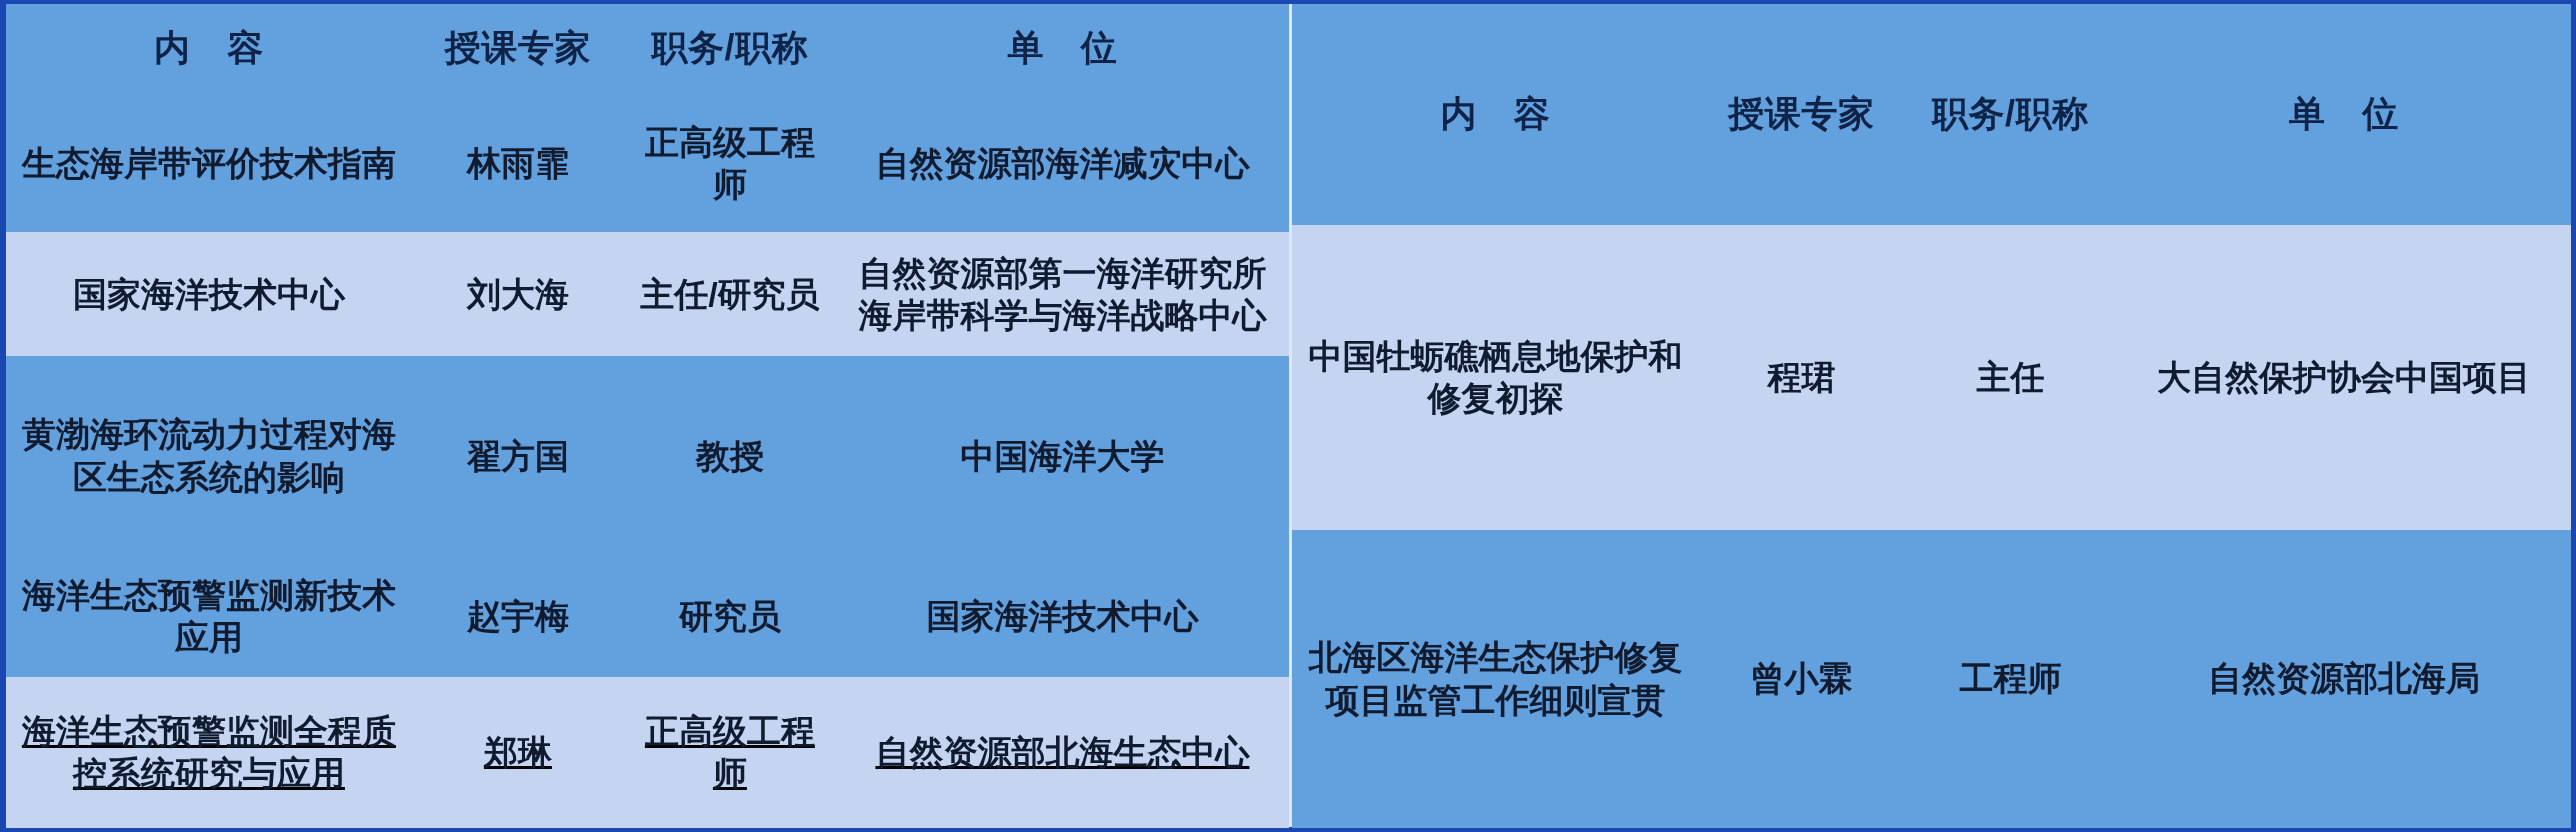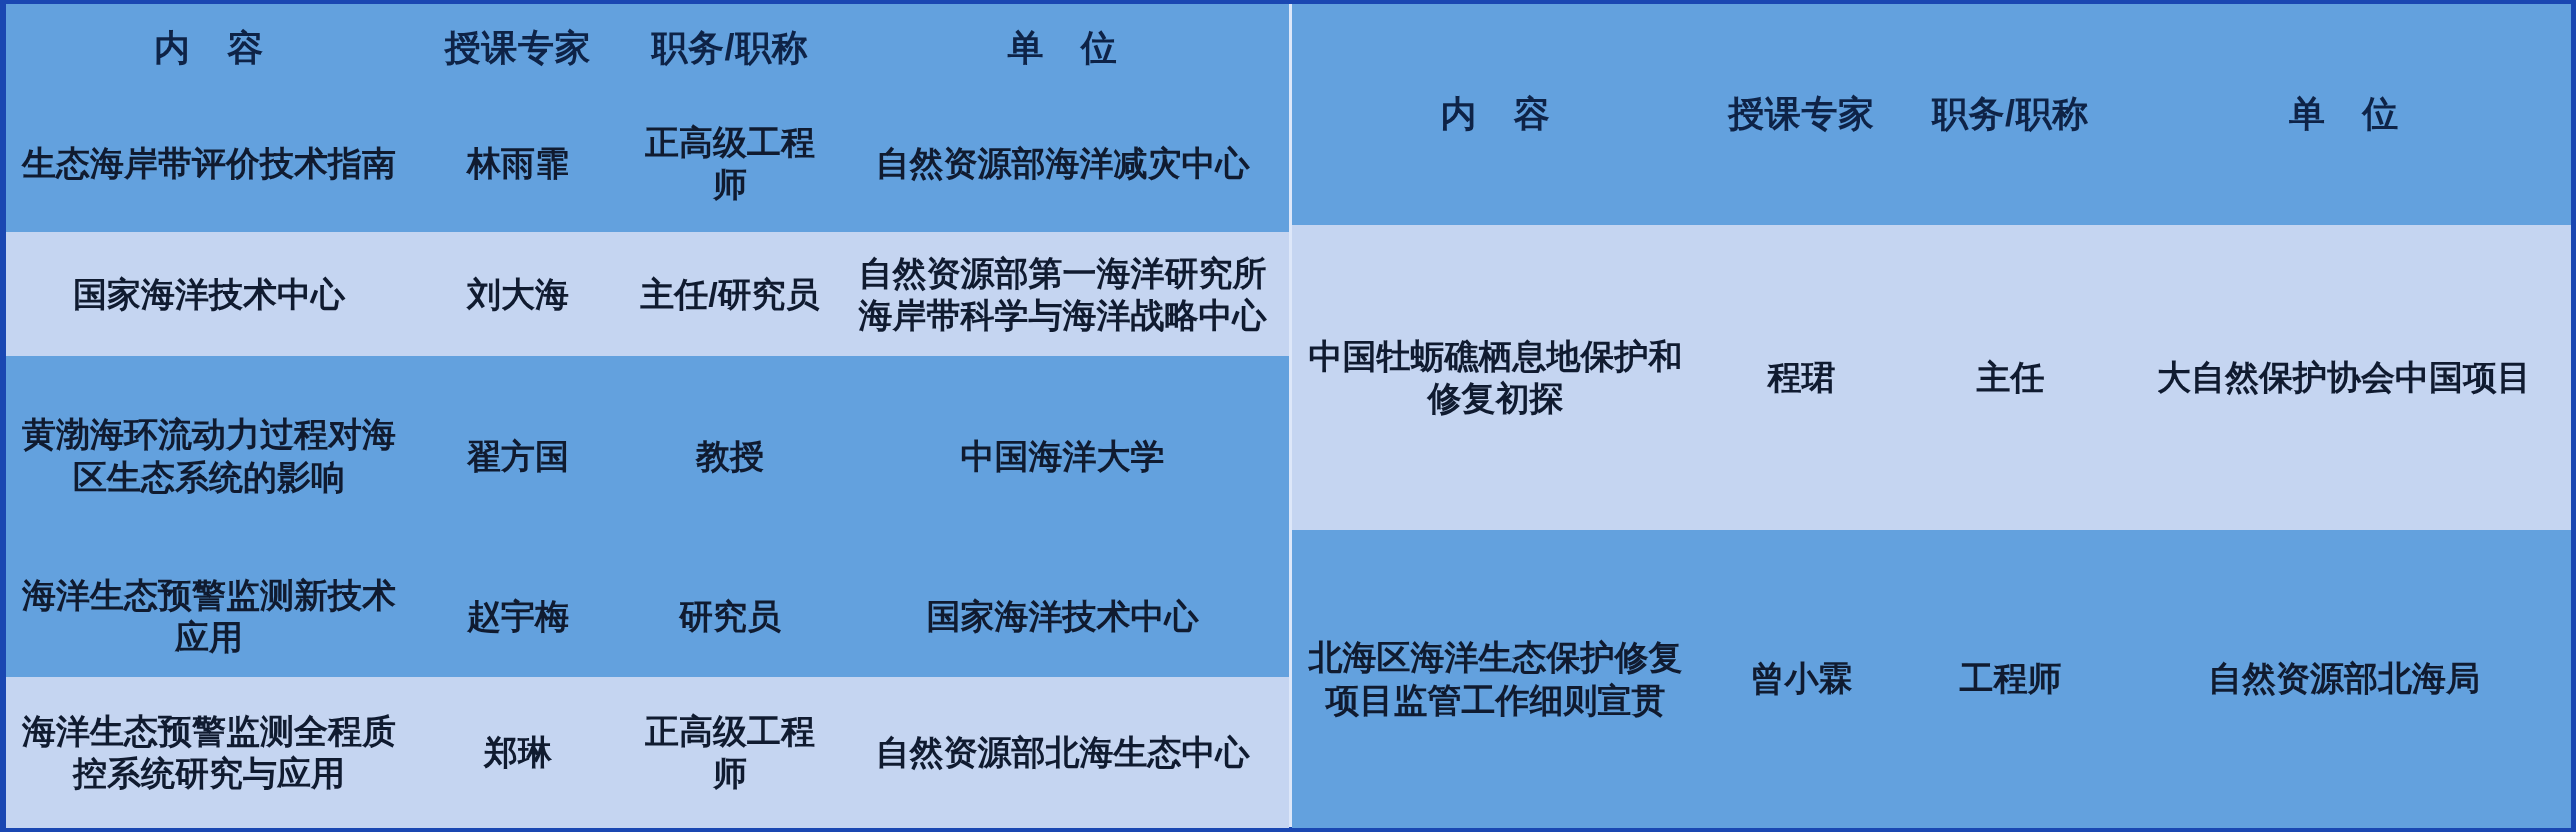--- a/index.html
+++ b/index.html
@@ -45,21 +45,21 @@
   .right .c-title   { width: 212px; }
   .right .c-unit    { width: 455px; }
 
   
   .rh0 { height: 73px; }
   .rh1 { height: 112px; }
   .rh2 { height: 100px; }
   .rh3 { height: 162px; margin-left: 10px; }
   .rh4 { height: 158px; }
   .rh5 { height: 98px; }
-  .rh6 { height: 122px; }
+  .rh6 { height: 122px; text-decoration: underline; }
 
   
   .band-blue  td, .band-blue  th { background: #63a1de; }
   .band-light td, .band-light th { background: #c5d5f1; }
 
   td, th {
     text-align: center;
     vertical-align: middle;
     font-size: 34px;
     line-height: 1.24;

